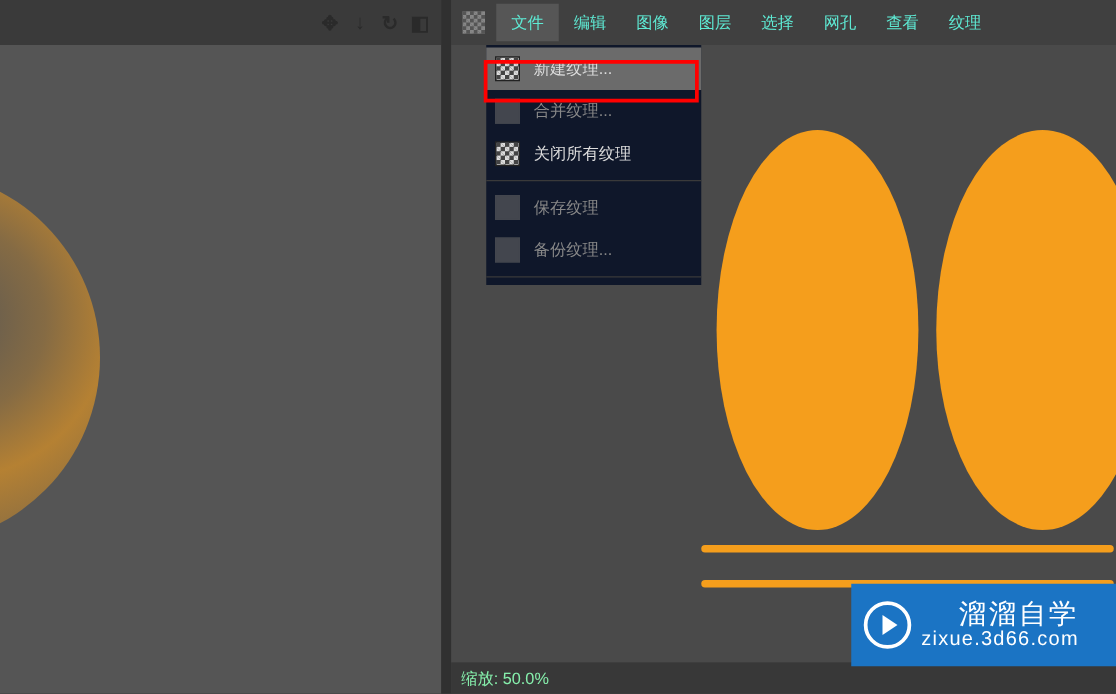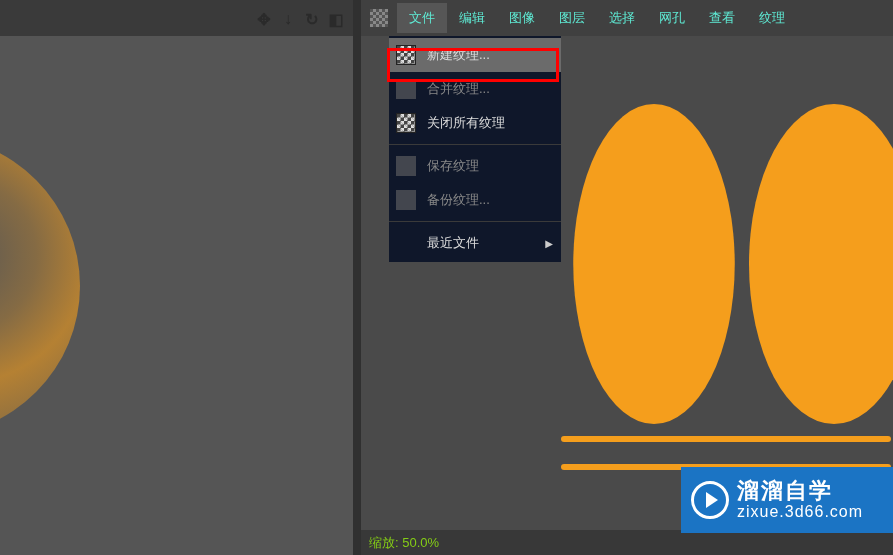--- a/index.html
+++ b/index.html
@@ -183,35 +183,35 @@
       flex-shrink: 0;
     }
     .play-tri {
       width: 0; height: 0;
       border-left: 12px solid #fff;
       border-top: 8px solid transparent;
       border-bottom: 8px solid transparent;
       margin-left: 3px;
     }
     .wm-text { color: #fff; display: flex; flex-direction: column; line-height: 1.1; }
-    .wm-main { font-size: 22px; font-weight: bold; letter-spacing: 2px;}
+    .wm-main { font-size: 22px; font-weight: normal; letter-spacing: 2px; text-align: right;}
     .wm-sub { font-size: 16px; letter-spacing: 1px;}
     
     
     .statusbar {
       position: absolute;
       left: 0;
       bottom: 0;
       width: 532px;
       height: 25px;
       background: #383838;
       display: flex;
       align-items: center;
       padding-left: 8px;
-      color: #84cc16;
+      color: #86efac;
       font-size: 13px;
     }
     
     
     .dropdown {
       position: absolute;
       left: 28px;
       top: 36px;
       width: 172px;
       background: #0f172a;
@@ -348,25 +348,20 @@
       <span>保存纹理</span>
     </div>
     <div class="dd-item disabled">
       <div class="dd-icon">
           <div class="icon-box disabled"></div>
         </div>
       <span>备份纹理...</span>
     </div>
     <div class="dd-group-sep"></div>
 
-    <div class="dd-item">
-      <div class="dd-icon"></div>
-      <span>最近文件</span>
-      <span class="dd-arrow">▶</span>
-    </div>
   </div>
 
   <div class="red-box" style="left:26px; top:48px; width:172px; height:34px;"></div>
 
   <div class="statusbar">
     <span>缩放: 50.0%</span>
   </div>
 
   <div class="watermark">
     <div class="play-circle">

